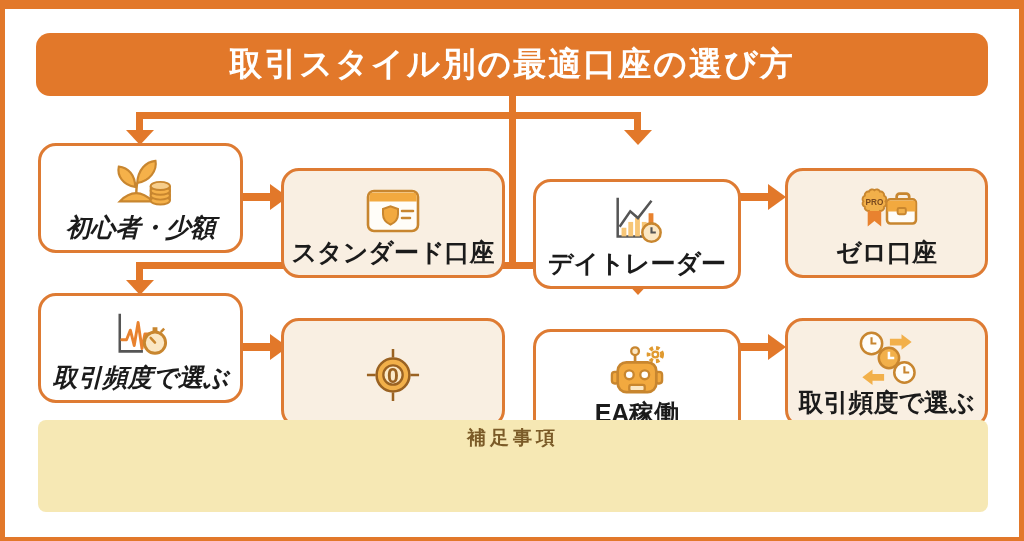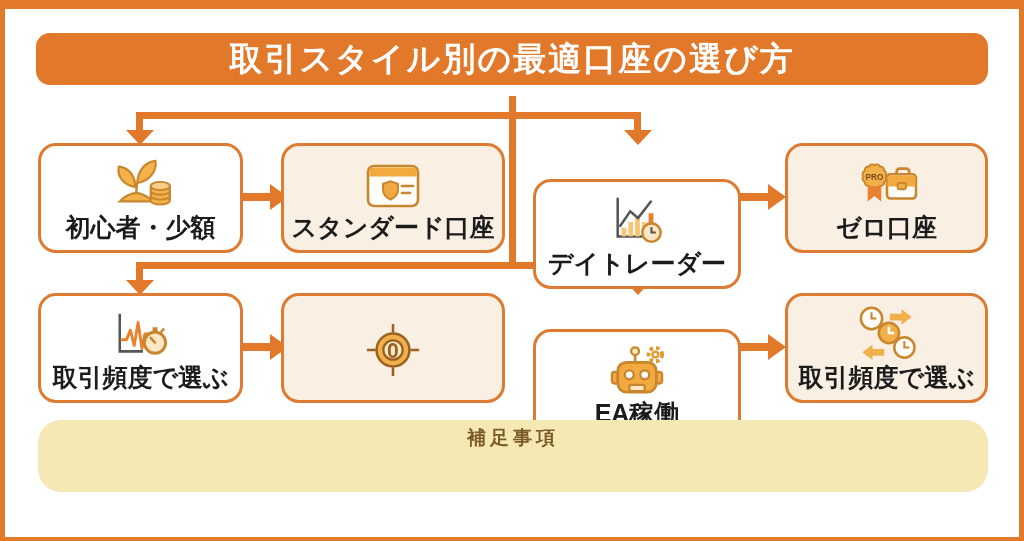--- a/index.html
+++ b/index.html
@@ -2,42 +2,42 @@
 <html><head>
 <meta charset="utf-8">
 <style>
   html,body{margin:0;padding:0;background:#fff;}
   #canvas{position:relative;width:1024px;height:541px;background:#fff;overflow:hidden;
           font-family:"Liberation Sans",sans-serif;}
   
   .frame{position:absolute;inset:0;border-style:solid;border-color:#E2782A;
          border-width:9px 5px 4px 5px;pointer-events:none;z-index:30;}
   
-  .header{position:absolute;left:36px;top:33px;width:952px;height:52px;background:#E2782A;
+  .header{position:absolute;left:36px;top:33px;width:952px;height:63px;background:#E2782A;
           border-radius:14px;display:flex;align-items:center;justify-content:center;z-index:5;}
   .header .title{color:#fff;font-size:33px;font-weight:bold;letter-spacing:2px;}
   
   .line{position:absolute;background:#E2782A;z-index:1;}
   .arrow-down{position:absolute;width:0;height:0;border-left:14px solid transparent;
               border-right:14px solid transparent;border-top:15px solid #E2782A;z-index:1;}
   .arrow-right-head{position:absolute;width:0;height:0;border-top:13px solid transparent;
               border-bottom:13px solid transparent;border-left:18px solid #E2782A;z-index:1;}
   
   .box{position:absolute;height:110px;border:3px solid #DE7B33;border-radius:18px;
        box-sizing:border-box;display:flex;flex-direction:column;align-items:center;
        justify-content:center;z-index:4;background:#fff;}
-  .box.account{background:#F9EFE2;}
+  .box.account{background:#F9EFE2;margin-top:25px;}
   .box .icon{height:60px;display:flex;align-items:flex-end;justify-content:center;}
   .box .label{font-size:25px;font-weight:bold;color:#1b1b1b;white-space:nowrap;line-height:1.25;}
   .r1{top:143px;} .r2{top:293px;}
-  .c1{left:38px;width:205px;} .c2{left:281px;width:224px;}
+  .c1{left:38px;width:205px;font-style:italic;} .c2{left:281px;width:224px;}
   .c3{left:533px;width:208px;margin-top:36px;} .c4{left:785px;width:203px;}
   
-  .notes{position:absolute;left:38px;top:420px;width:950px;height:72px;background:#F6E8B4;
-         border-radius:23px;z-index:4;}
+  .notes{position:absolute;left:38px;top:420px;width:950px;height:92px;background:#F6E8B4;
+         border-radius:8px;z-index:4;}
   .notes-title{position:absolute;top:5px;left:0;width:100%;text-align:center;font-size:19px;
          font-weight:bold;color:#7B5B28;letter-spacing:4px;}
   .note-item{position:absolute;top:27px;height:60px;display:flex;align-items:center;gap:14px;}
   .note-item .nlabel{font-size:27px;font-weight:bold;color:#1b1b1b;white-space:nowrap;}
   svg{display:block;}
   svg text{font-family:"Liberation Sans",sans-serif;font-weight:bold;}
 </style>
 </head>
 <body>
 

